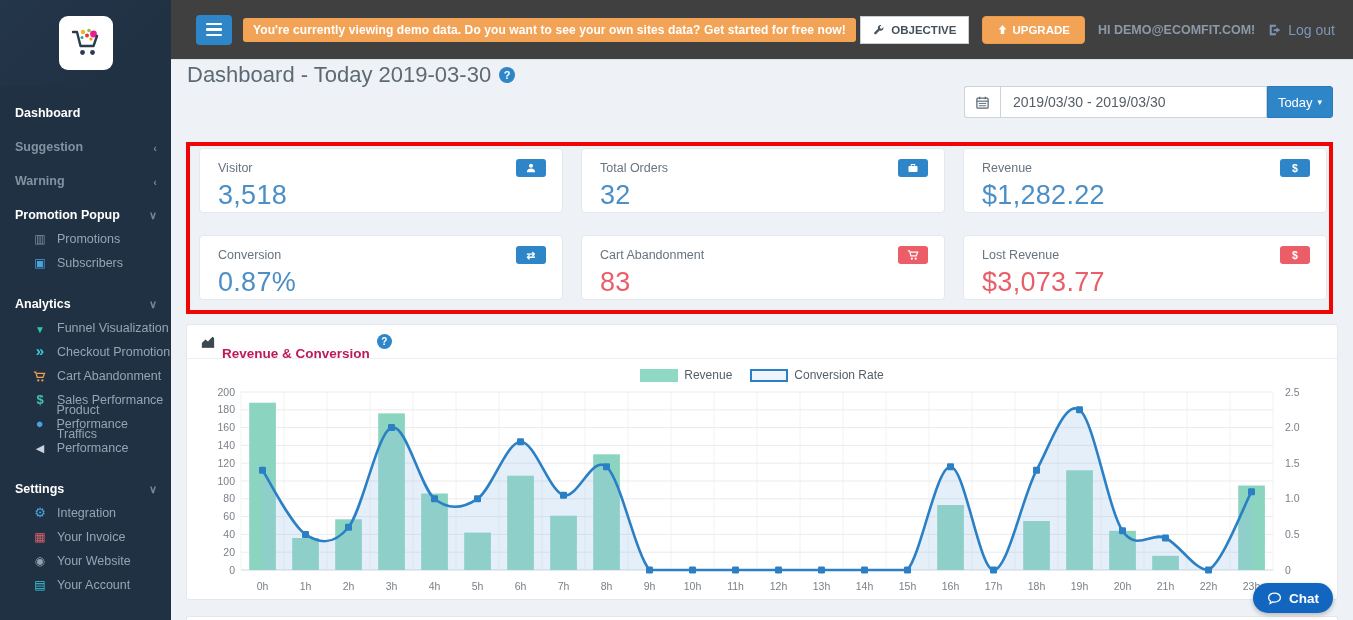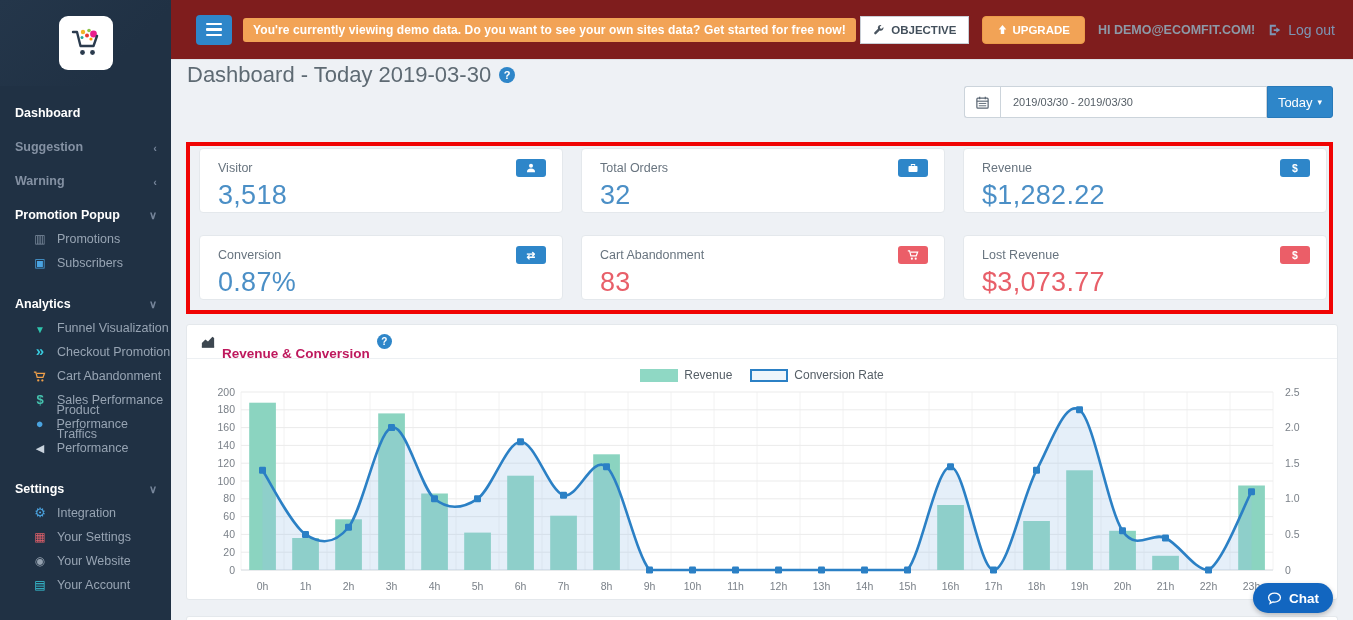--- a/index.html
+++ b/index.html
@@ -16,21 +16,21 @@
   .nav-item.top.muted { color:#8491a3; }
   .nav-item.top.lit { color:#ffffff; }
   .sec-gap { margin-top:7px; }
   .nav-item.child { height:24px; padding-left:30px; font-size:12.5px; color:#97a4b3; }
   .nav-ic { width:20px; display:inline-flex; justify-content:center; margin-right:7px; font-size:12px; font-style:normal; }
   .chev { margin-left:auto; font-size:11px; color:#76859a; }
 
   
   .main { position:absolute; left:171px; top:0; width:1182px; height:620px; }
 
-  .topbar { position:absolute; left:0; top:0; width:100%; height:60px; background:#7f1d1d; border-bottom:1px solid #dfe3e8;
+  .topbar { position:absolute; left:0; top:0; width:100%; height:60px; background:#404040; border-bottom:1px solid #dfe3e8;
             display:flex; align-items:center; padding:0 18px 0 25px; }
   .hamburger { width:36px; height:30px; background:#2e86c9; border:none; border-radius:4px; cursor:pointer;
                display:flex; flex-direction:column; align-items:center; justify-content:center; gap:3px; }
   .hamburger i { display:block; width:16px; height:2.5px; background:#fff; border-radius:1px; }
   .banner { margin-left:11px; background:#f2a356; color:#fff; font-size:12px; font-weight:bold;
             padding:5px 10px; border-radius:3px; letter-spacing:0.1px; }
   .top-right { margin-left:auto; display:flex; align-items:center; gap:13px; }
   .btn-objective { display:flex; align-items:center; gap:6px; background:#fff; border:1px solid #c8ced5; border-radius:0;
                    padding:7px 12px; font-size:11.5px; font-weight:bold; color:#43505c; cursor:pointer; }
   .btn-upgrade { display:flex; align-items:center; gap:4px; background:#f2a356; border:1px solid #eb9b49; border-radius:4px;
@@ -39,21 +39,21 @@
   .logout { display:flex; align-items:center; gap:6px; color:#7d96b5; font-size:14px; cursor:pointer; }
 
   .title-row { position:absolute; left:16px; top:62px; display:flex; align-items:center; gap:8px; }
   .page-title { font-size:22px; color:#5e6a73; font-weight:400; }
   .help { width:16px; height:16px; border-radius:50%; background:#2e86c9; color:#fff; font-size:11px; font-weight:bold;
           display:inline-flex; align-items:center; justify-content:center; }
 
   .date-group { position:absolute; top:86px; right:20px; height:32px; display:flex; align-items:stretch; }
   .date-addon { width:36px; background:#fff; border:1px solid #ccd4db; border-right:none; border-radius:3px 0 0 3px;
                 display:flex; align-items:center; justify-content:center; }
-  .date-input { width:267px; border:1px solid #ccd4db; font-size:11px; color:#555e66; padding:0 12px;
+  .date-input { width:267px; border:1px solid #ccd4db; font-size:14px; color:#555e66; padding:0 12px;
                 font-family:"Liberation Sans", sans-serif; background:#fff; }
   .btn-today { width:66px; background:#2e86c9; color:#fff; border:1px solid #2779b9; border-radius:0 3px 3px 0;
                font-size:13px; cursor:pointer; display:flex; align-items:center; justify-content:center; gap:5px; }
   .caret { font-size:9px; }
 
   
   .cards { position:absolute; left:28px; top:148px; width:1128px; display:grid;
            grid-template-columns:repeat(3,1fr); gap:22px 18px; z-index:2; }
   .card { background:#fff; border:1px solid #e4e8ec; border-radius:4px; height:65px; padding:10px 16px 8px 18px; }
   .card-top { display:flex; align-items:flex-start; justify-content:space-between; }
@@ -170,21 +170,21 @@
   <div class="nav-item top lit sec-gap">
     <span>Settings</span>
     <span class="chev">∨</span>
   </div>
   <div class="nav-item child">
     <i class="nav-ic" style="color:#4aa3e0;font-size:13px">⚙</i>
     <span>Integration</span>
   </div>
   <div class="nav-item child">
     <i class="nav-ic" style="color:#e0606a">▦</i>
-    <span>Your Settings</span>
+    <span>Your Invoice</span>
   </div>
   <div class="nav-item child">
     <i class="nav-ic" style="color:#95a2b0">◉</i>
     <span>Your Website</span>
   </div>
   <div class="nav-item child">
     <i class="nav-ic" style="color:#38cadd">▤</i>
     <span>Your Account</span>
   </div>
 </div>

